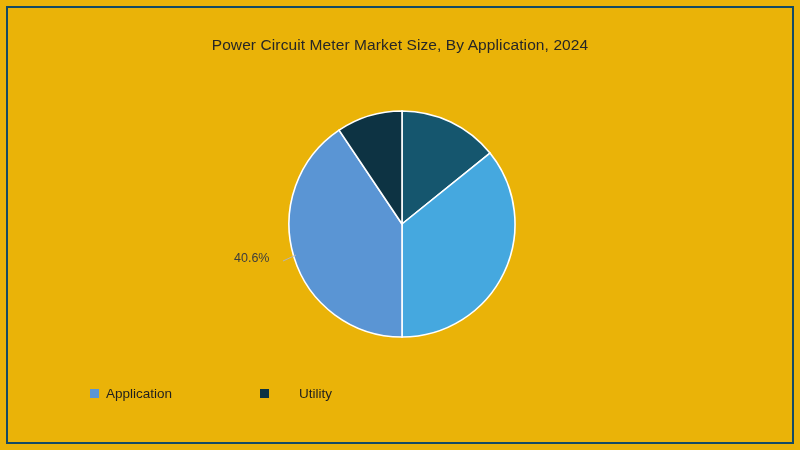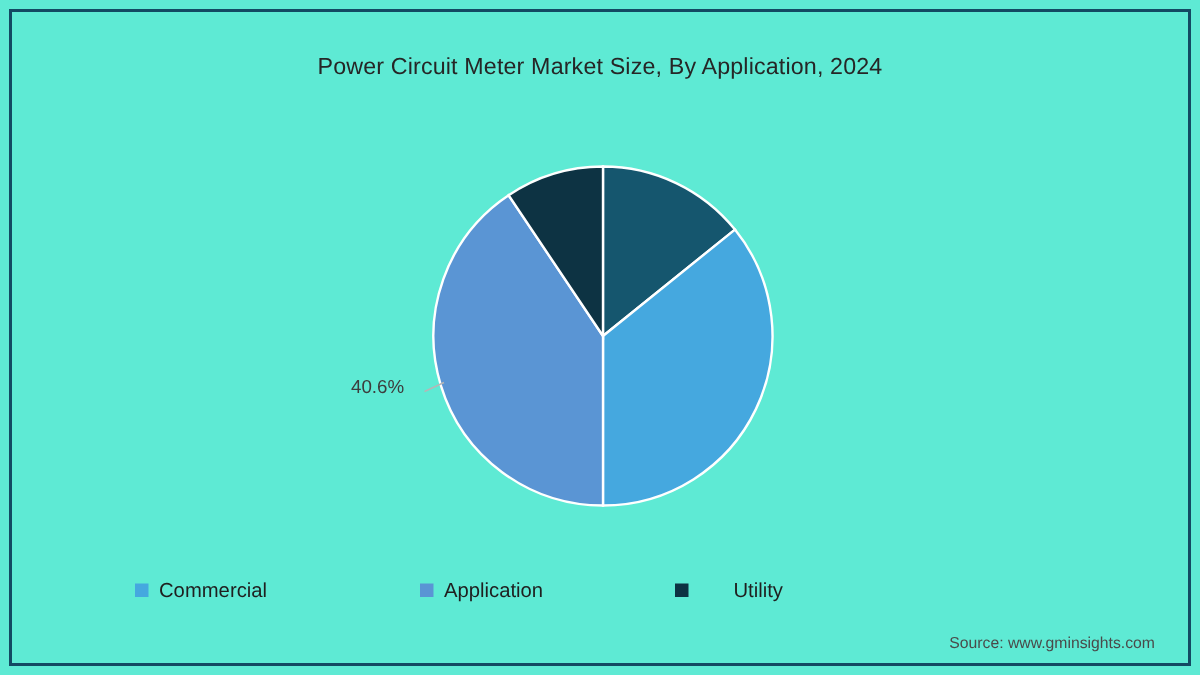--- a/index.html
+++ b/index.html
@@ -7,21 +7,21 @@
     padding: 0;
     background: #ffffff;
   }
   body {
     font-family: "Liberation Sans", sans-serif;
   }
   #frame {
     position: relative;
     width: 800px;
     height: 450px;
-    background: #5eead4;
+    background: #eab308;
     box-sizing: border-box;
     overflow: hidden;
   }
   .border-frame {
     position: absolute;
     left: 6px;
     top: 6px;
     width: 788px;
     height: 438px;
     box-sizing: border-box;
@@ -112,29 +112,24 @@
         </g>
       <g id="pie-leader">
         <path d="M 283 261 L 296 255" stroke="#b6b6b6" stroke-width="1" fill="none"></path>
       </g>
     </svg>
 
     <div class="slice-label" id="label-industrial">40.6%</div>
   </div>
 
   <div class="legend">
-    <div class="legend-item i1">
-      <span class="legend-swatch" style="background: rgb(69, 168, 223);"></span>
-      <span>Commercial</span>
-    </div>
     <div class="legend-item i2">
       <span class="legend-swatch" style="background: rgb(90, 149, 212);"></span>
       <span>Application</span>
     </div>
     <div class="legend-item i3">
       <span class="legend-swatch" style="background: rgb(13, 51, 67);"></span>
       <span>Utility</span>
     </div>
   </div>
 
-  <div class="source">Source: www.gminsights.com</div>
 
 </div>
 
 </body></html>

